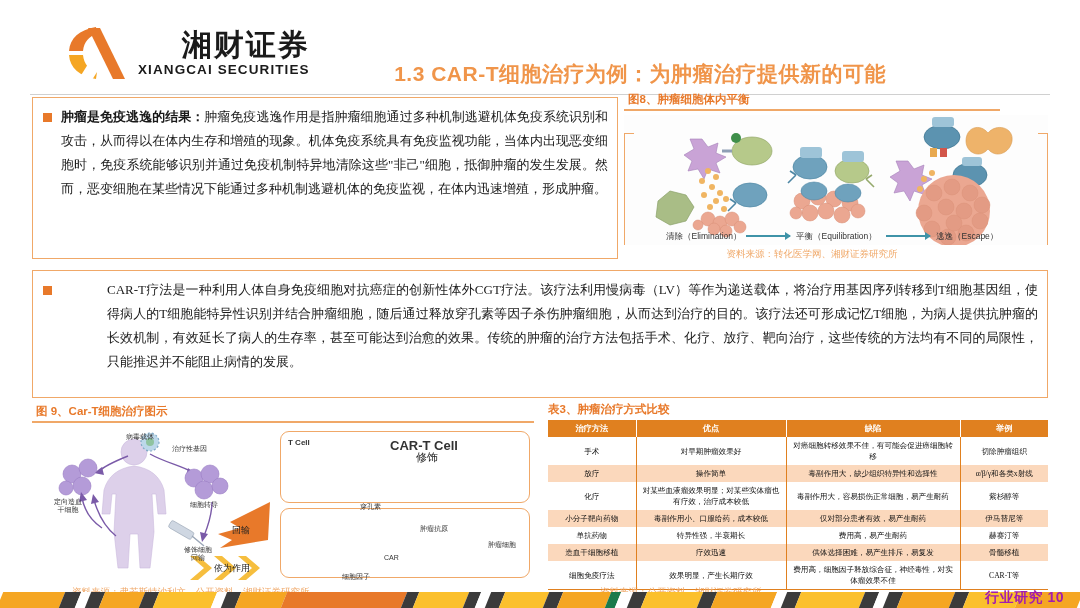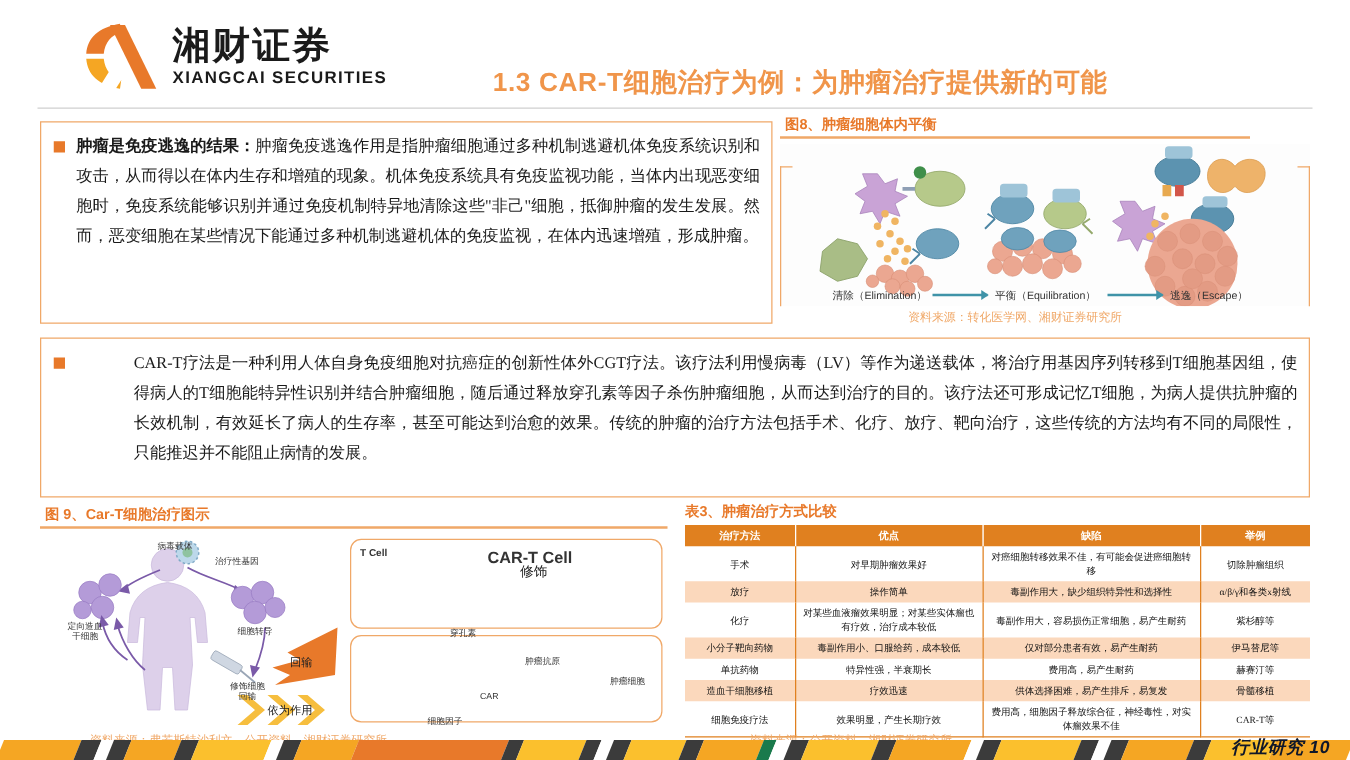--- a/index.html
+++ b/index.html
@@ -5,21 +5,21 @@
   * { box-sizing: border-box; margin: 0; padding: 0; }
   html, body {
     width: 1080px; height: 608px;
     background: #ffffff;
     font-family: "Liberation Serif", "DejaVu Serif", serif;
     overflow: hidden;
   }
   .page { position: relative; width: 1080px; height: 608px; background:#fff; }
 
   
-  .header { position:absolute; left:0; top:0; width:908px; height:88px; }
+  .header { position:absolute; left:0; top:8px; width:908px; height:88px;text-align:right; }
   .logo-wrap { position:absolute; left:66px; top:16px; display:flex; align-items:center; }
   .logo-mark { position:relative; width:62px; height:58px; margin-right:10px; }
   .logo-text-cn {
     font-family:"Liberation Sans","DejaVu Sans",sans-serif;
     font-size:30px; font-weight:700; color:#1a1a1a; letter-spacing:2px; line-height:1.05;
   }
   .logo-text-en {
     font-family:"Liberation Sans","DejaVu Sans",sans-serif;
     font-size:13.5px; font-weight:700; color:#1a1a1a; letter-spacing:1.1px; margin-top:1px;
   }
@@ -126,21 +126,21 @@
     font-family:"Liberation Sans","DejaVu Sans",sans-serif;
     font-size:9.5px; color:#F0A868; white-space:nowrap;
   }
   .foot-src-left { left:72px; top:586px; }
   .foot-src-right { left:600px; top:586px; }
   .stripe-band { position:absolute; left:0; bottom:0; width:1080px; height:16px; overflow:hidden; }
   .stripe-band i { position:absolute; top:-6px; height:28px; transform:skewX(-22deg); }
   .page-tag {
     position:absolute; right:16px; bottom:1px;
     font-family:"Liberation Sans","DejaVu Sans",sans-serif;
-    font-size:14px; font-weight:700; color:#0f172a; letter-spacing:.5px;font-style:italic;
+    font-size:14px; font-weight:700; color:#a21caf; letter-spacing:.5px;
   }
 </style>
 </head>
 <body>
 
 <div class="page">
 
   <div class="header">
     <div class="logo-wrap">
       <div class="logo-mark">

